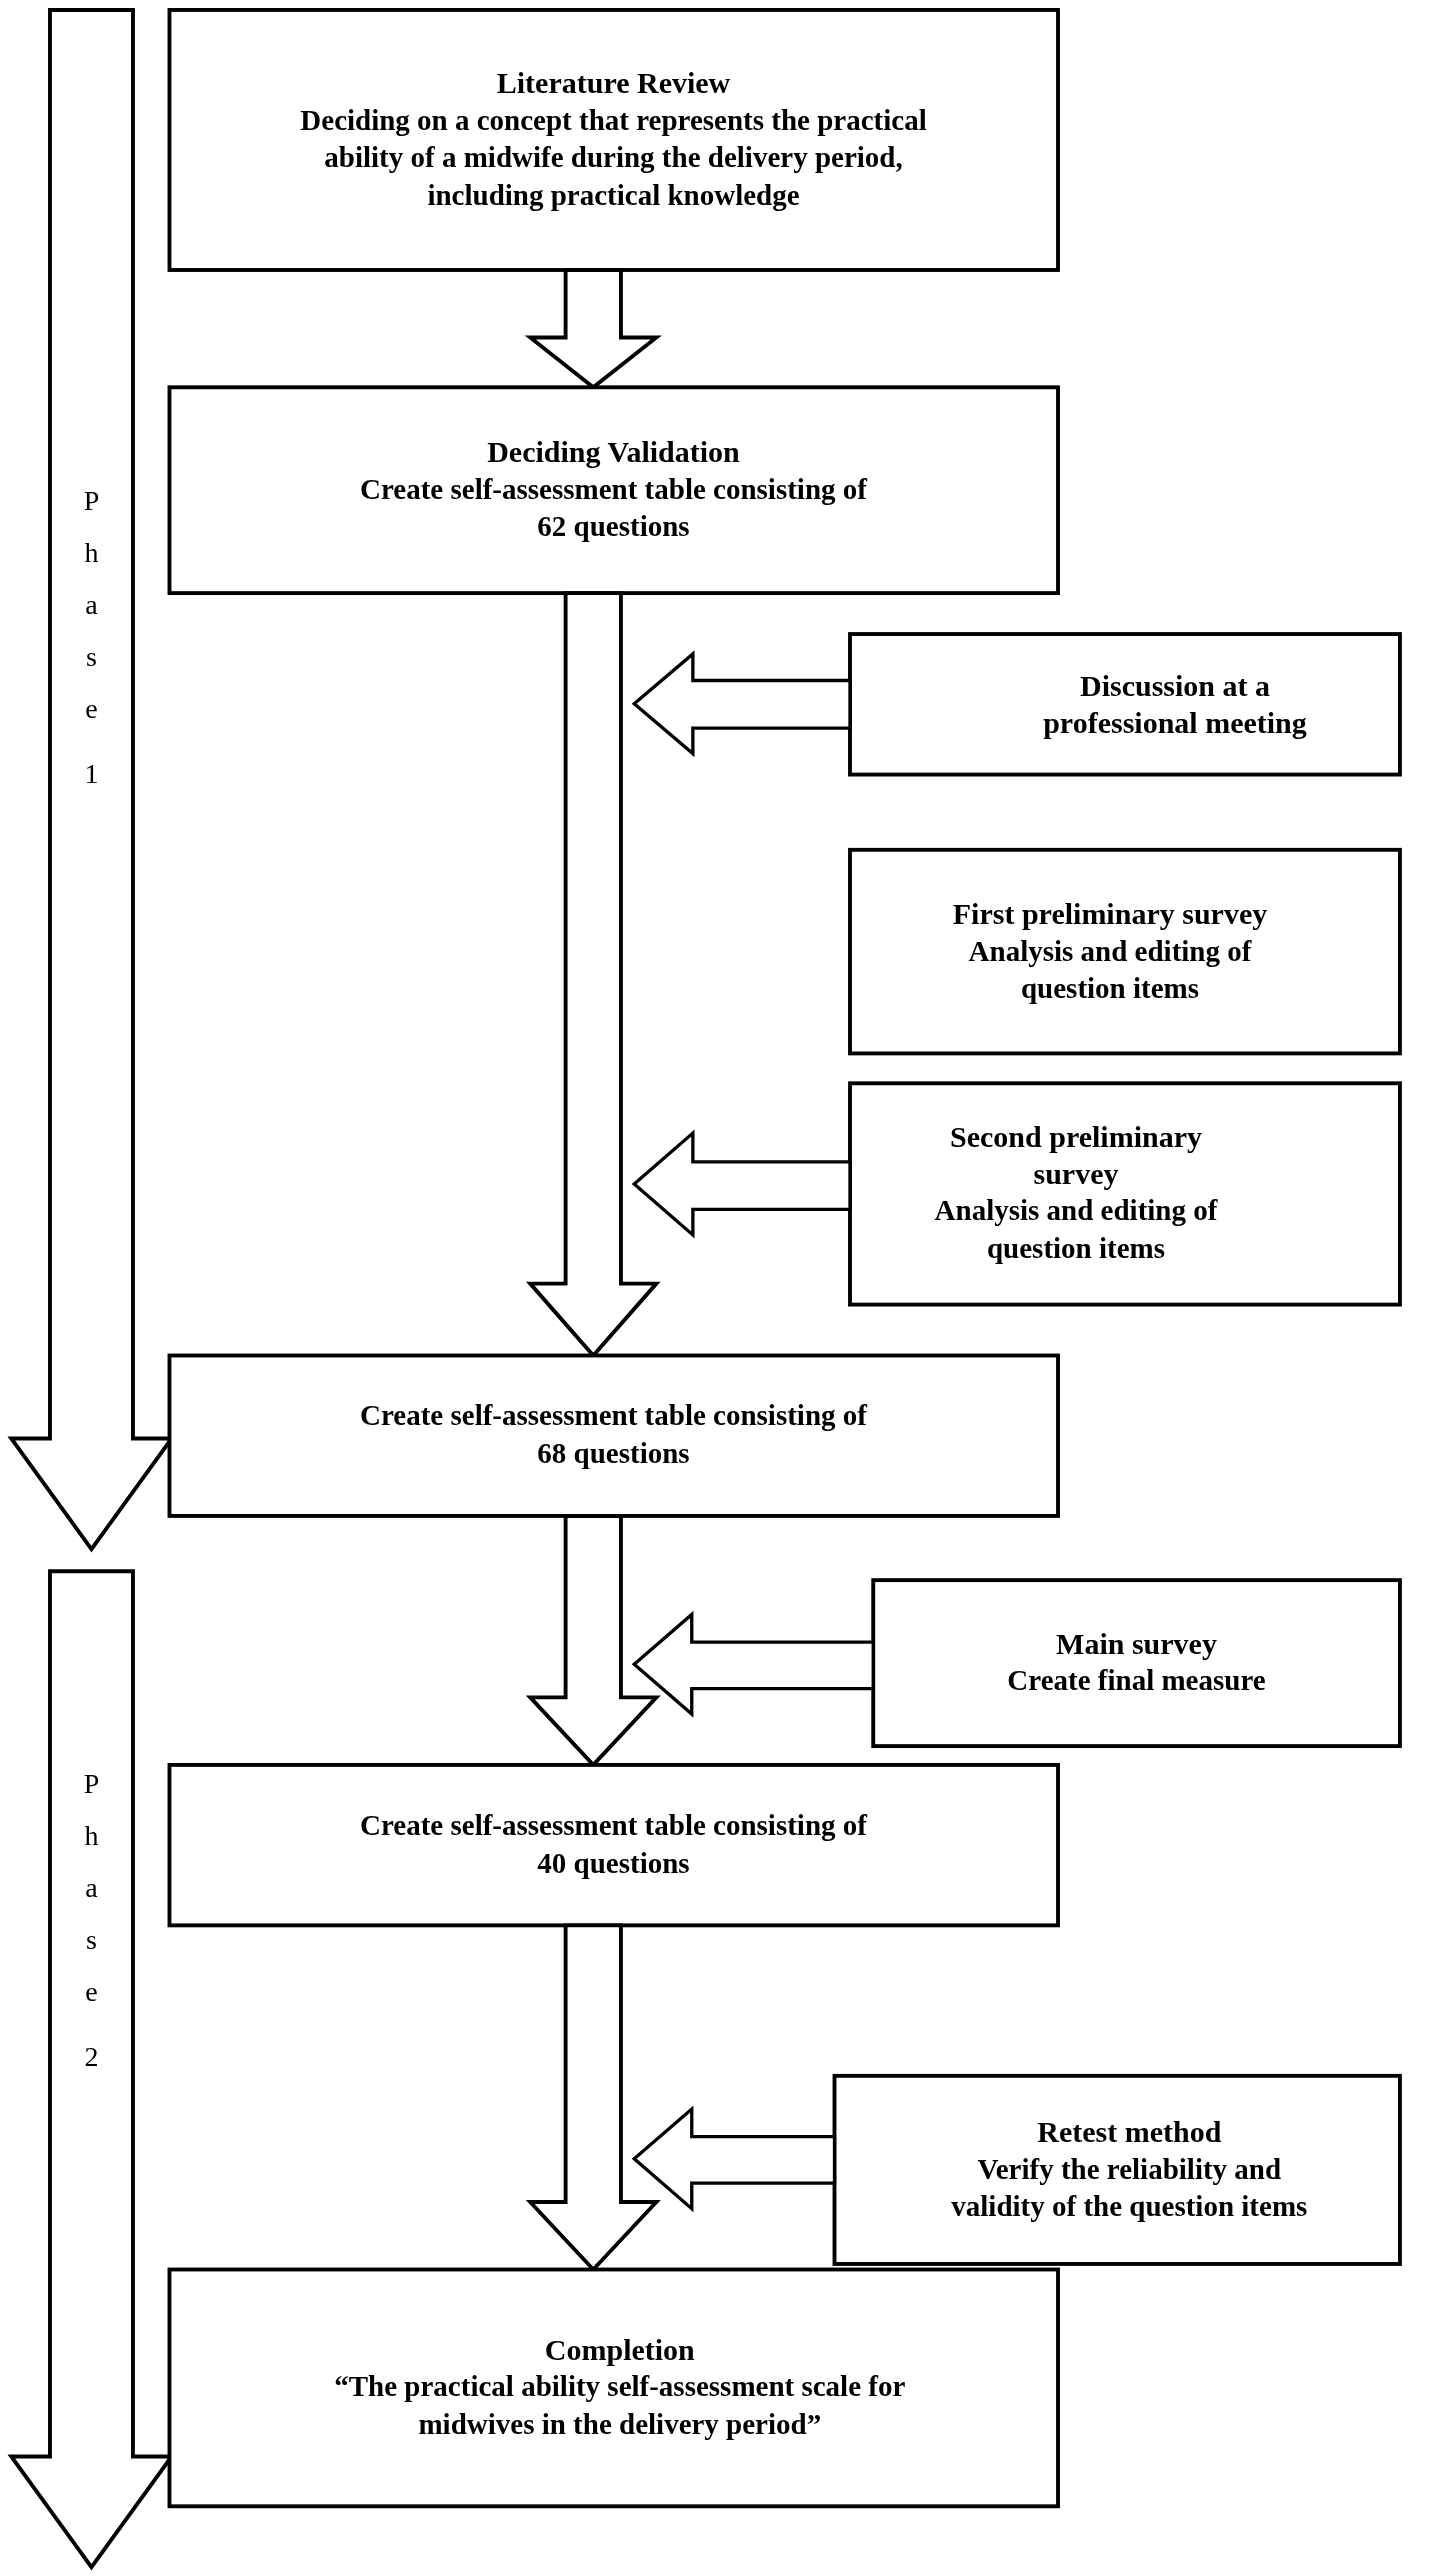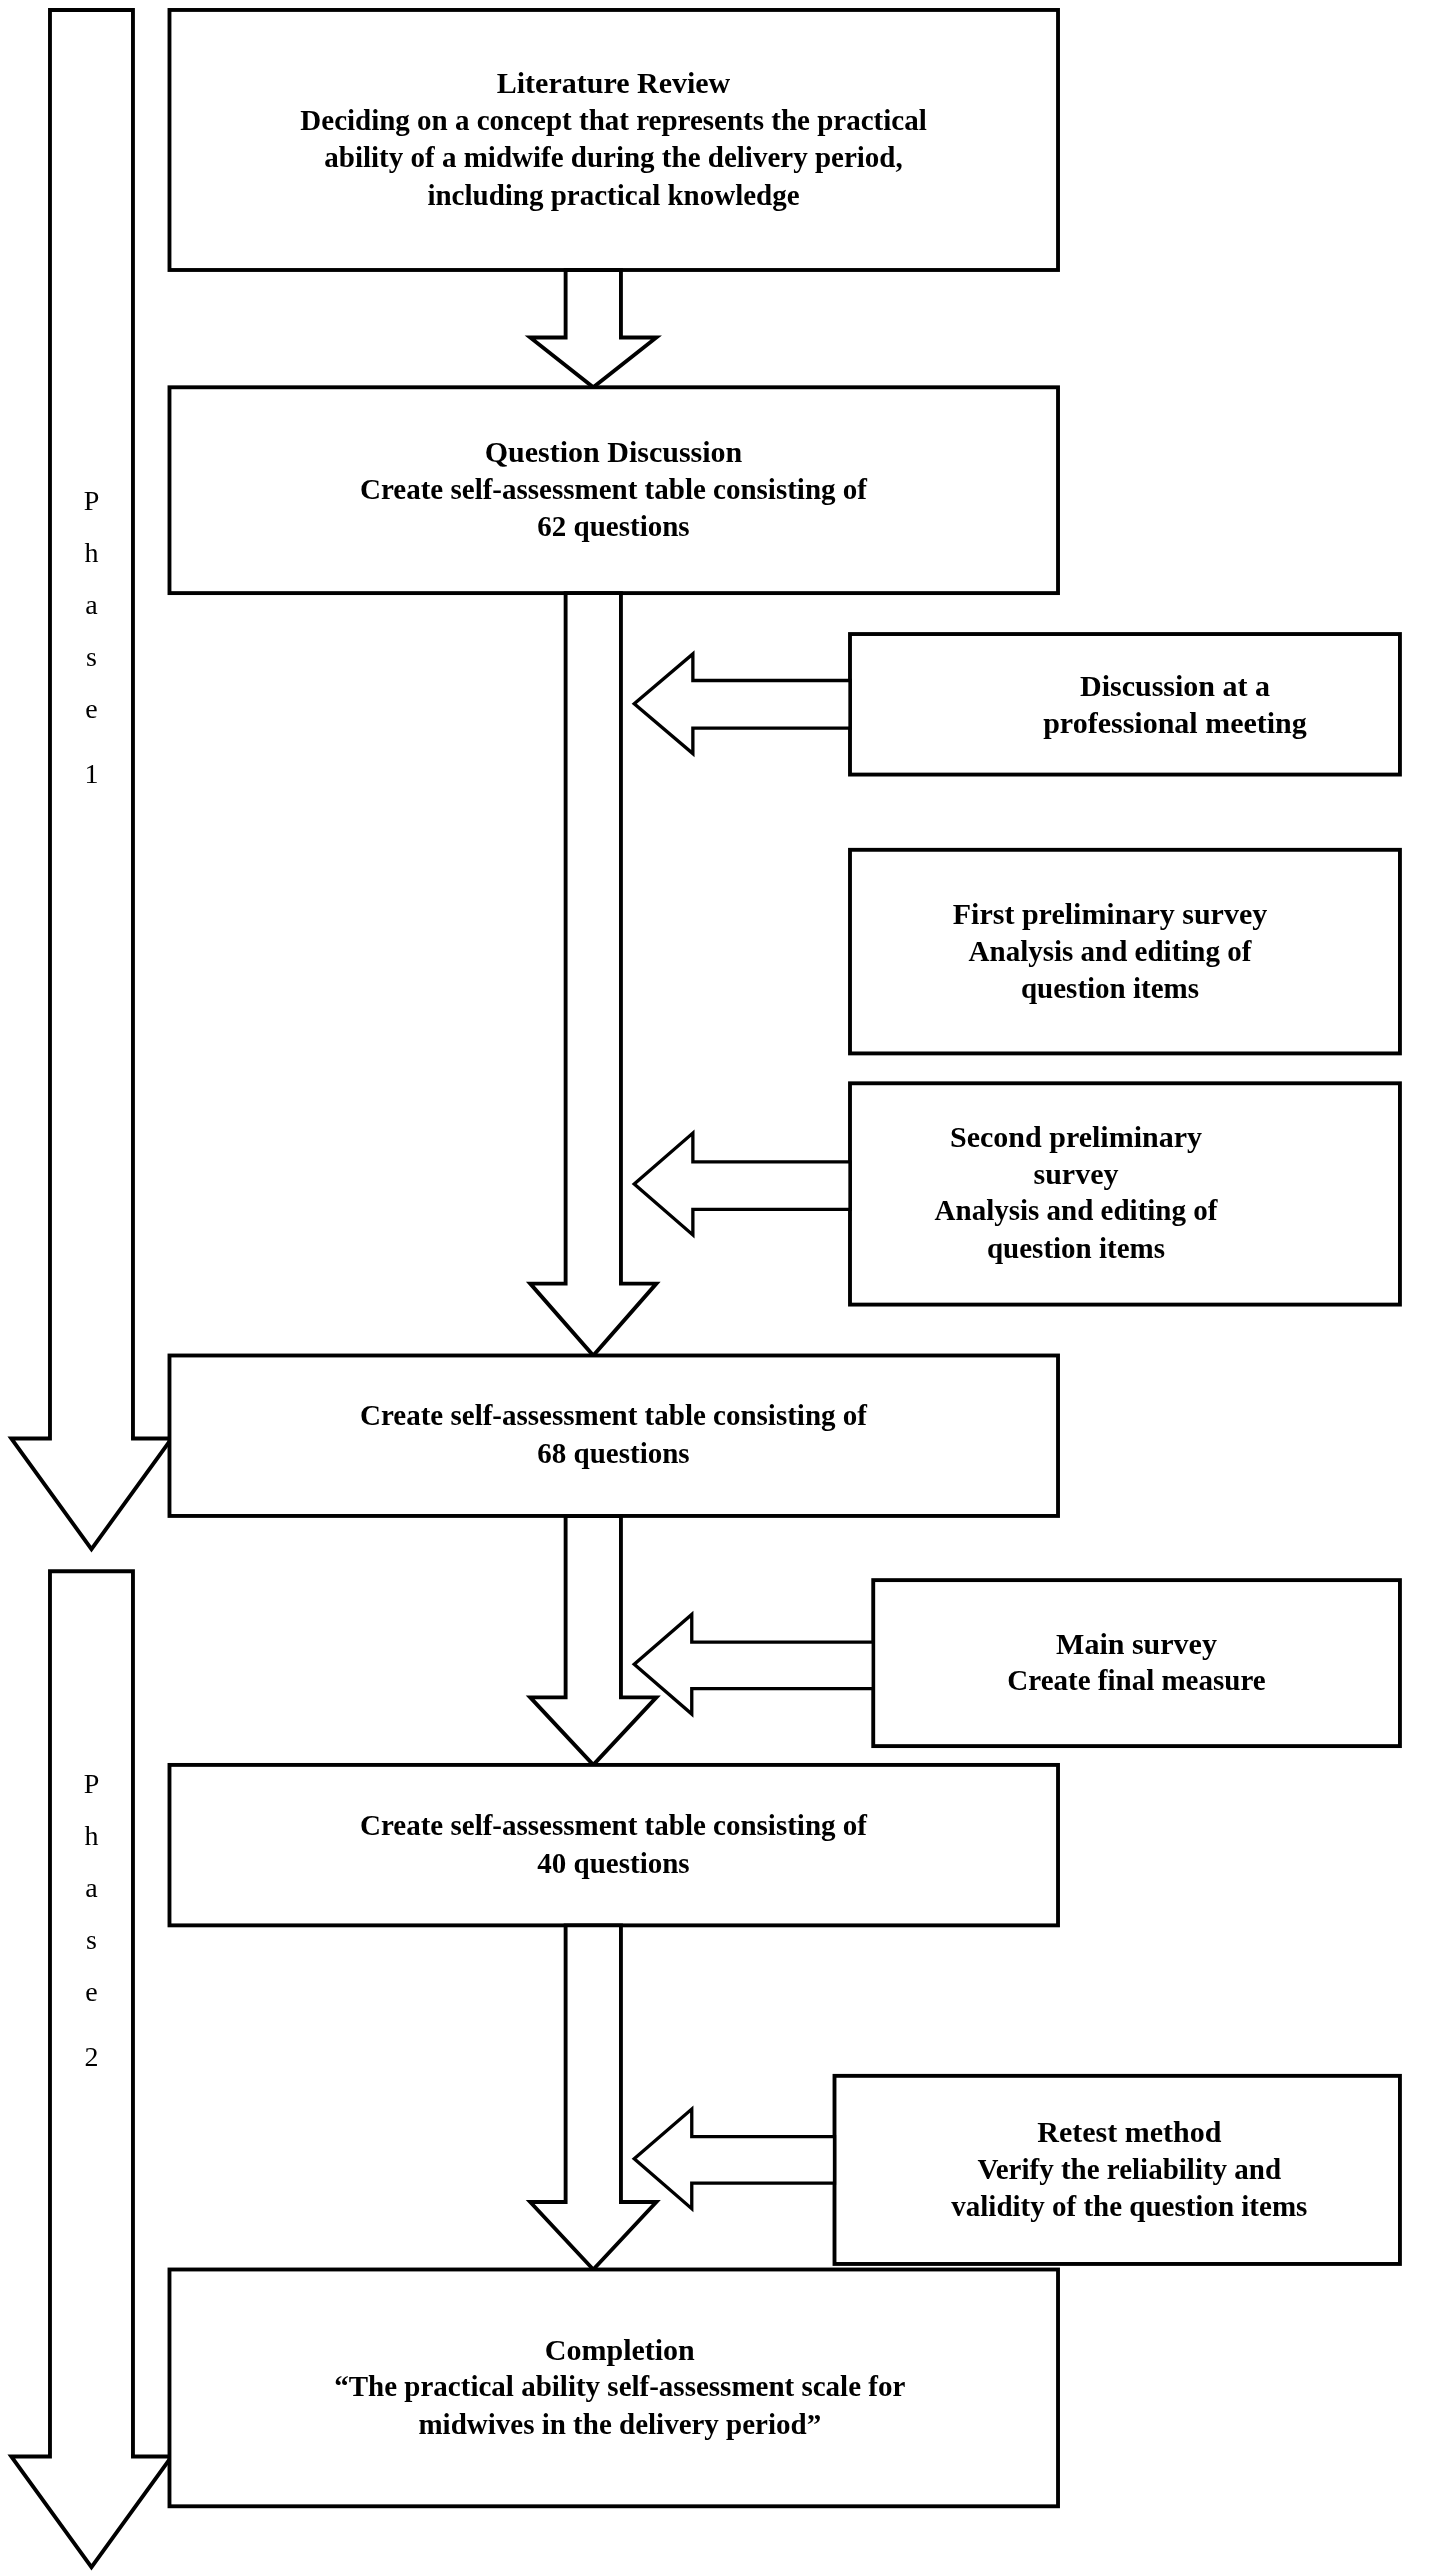--- a/index.html
+++ b/index.html
@@ -153,21 +153,21 @@
   </div>
 
   <div class="box-text" style="left:169px; top:10px; width:889px; height:260px;">
     <div class="t-title">Literature Review</div>
     <div class="t-body">Deciding on a concept that represents the practical
 ability of a midwife during the delivery period,
 including practical knowledge</div>
   </div>
 
   <div class="box-text" style="left:169px; top:387px; width:889px; height:206px;">
-    <div class="t-title">Question Discussion</div>
+    <div class="t-title">Deciding Validation</div>
     <div class="t-body">Create self-assessment table consisting of
 62 questions</div>
   </div>
 
   <div class="box-text" style="left:900px; top:634px; width:550px; height:141px;">
     <div class="t-title">Discussion at a
 professional meeting</div>
   </div>
 
   <div class="box-text" style="left:850px; top:850px; width:520px; height:204px;">

